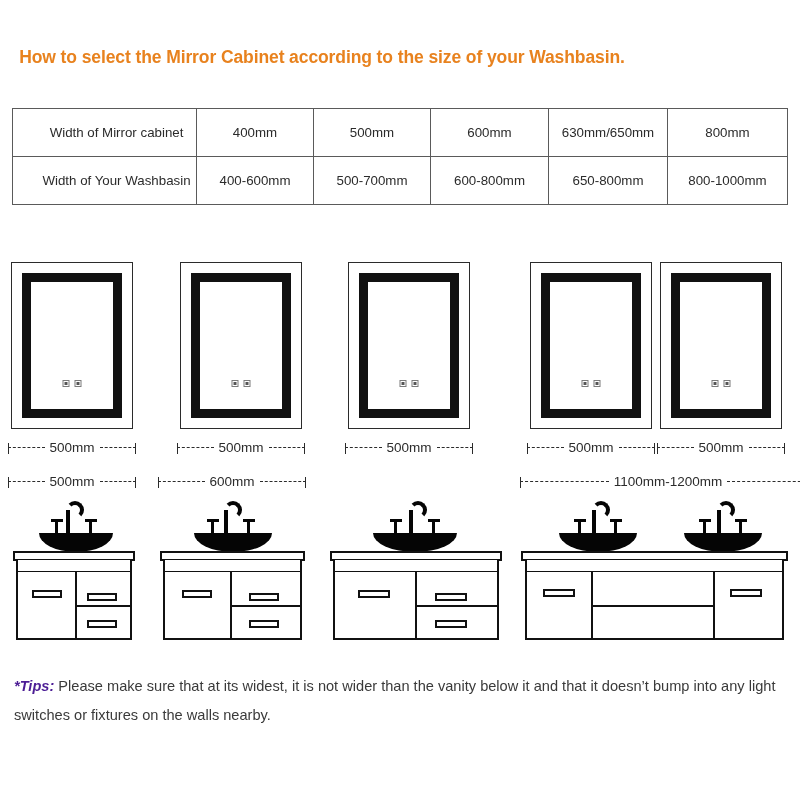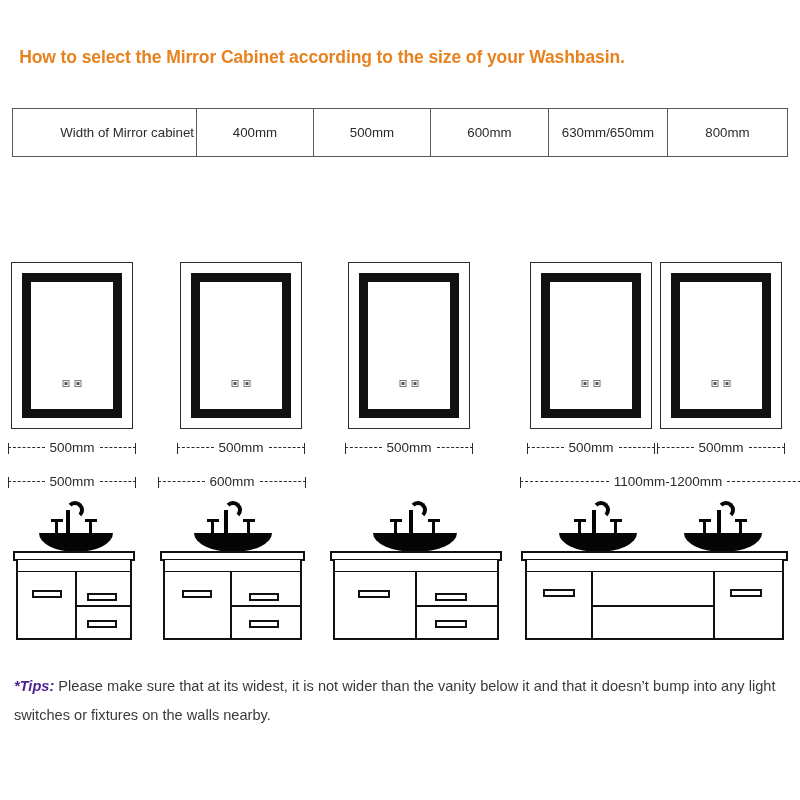--- a/index.html
+++ b/index.html
@@ -35,21 +35,21 @@
     height:47px;
     font-size:13.3px;
     text-align:center;
     vertical-align:middle;
     color:#2b2b2b;
     padding:0 2px;
     white-space:nowrap;
     overflow:hidden;
   }
   table.size-table td.rowhead{
-    text-align:right;
+    text-align:center;
     padding-left:26px;
     font-size:13.3px;
   }
   col.c0{width:184px;}
   col.c1{width:117px;}
   col.c2{width:117px;}
   col.c3{width:118px;}
   col.c4{width:119px;}
   col.c5{width:120px;}
 
@@ -190,20 +190,28 @@
       </colgroup>
       <tbody>
         <tr>
           <td class="rowhead">Width of Mirror cabinet</td>
           <td>400mm</td>
           <td>500mm</td>
           <td>600mm</td>
           <td>630mm/650mm</td>
           <td>800mm</td>
         </tr>
+        <tr>
+          <td class="rowhead">Width of Your Washbasin</td>
+          <td>400-600mm</td>
+          <td>500-700mm</td>
+          <td>600-800mm</td>
+          <td>650-800mm</td>
+          <td>800-1000mm</td>
+        </tr>
       </tbody>
     </table>
   </div>
 
   <div class="mirrors">
     <div class="mirror" style="left:11px;width:122px;height:167px;">
       <div class="inner">
         <div class="sensors">
           <div class="sensor"></div>
           <div class="sensor"></div>

